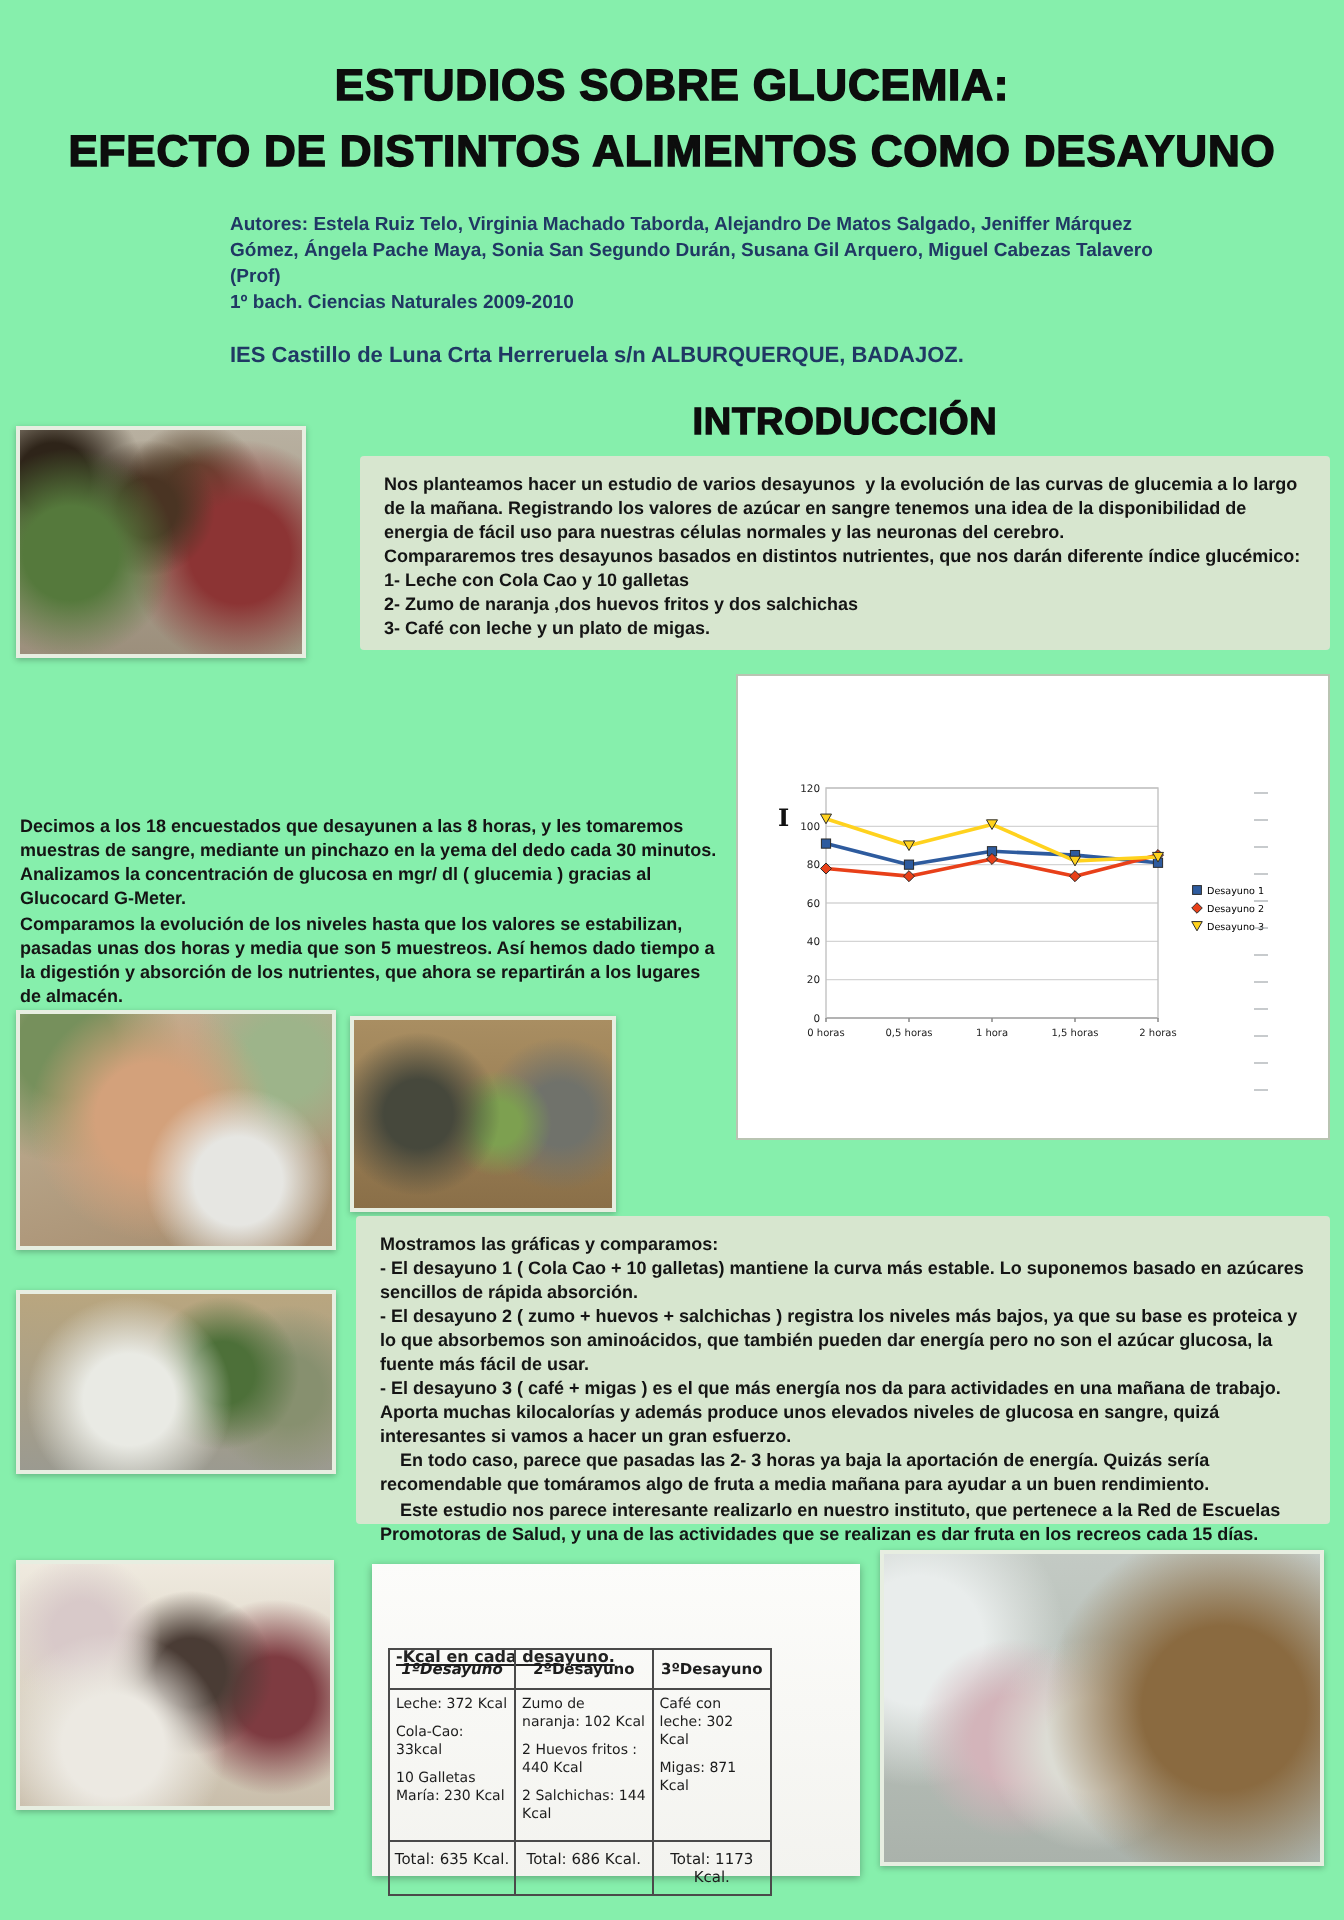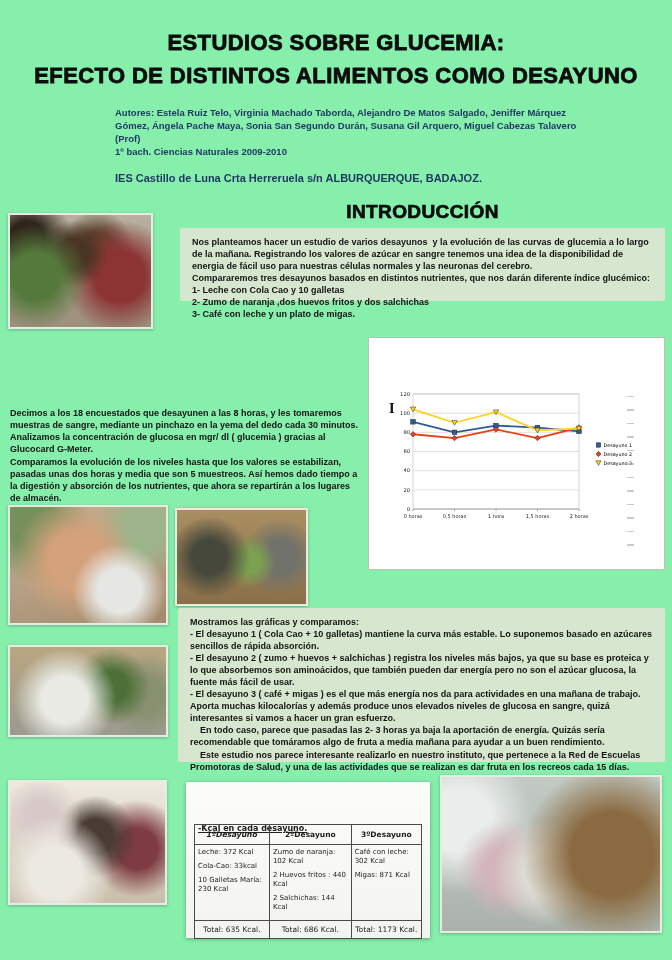--- a/index.html
+++ b/index.html
@@ -29,21 +29,21 @@
     -webkit-text-stroke:.7px #0d0d0d;
   }
   .h-intro{left:180px;top:201px;width:485px;text-align:center;font-size:19px;}
   .h-material{left:10px;top:365px;font-size:19px;}
   .h-results{left:178px;top:577px;width:487px;text-align:center;font-size:19px;}
   .panel{
     background:#d7e6cf;border-radius:2px;
     font-weight:bold;font-size:9px;line-height:1.34;color:#141414;
     white-space:pre-wrap;box-sizing:border-box;padding:8px 12px;
   }
-  .panel-intro{left:180px;top:228px;width:485px;height:73px;}
+  .panel-intro{left:180px;top:228px;width:485px;height:97px;}
   .panel-results{left:178px;top:608px;width:487px;height:154px;}
   .methods-text{
     left:10px;top:407px;width:352px;
     font-weight:bold;font-size:9px;line-height:1.35;color:#141414;white-space:pre-wrap;
   }
   .photo{
     position:absolute;border:2px solid #e7eee1;box-shadow:0 1px 3px rgba(0,0,0,.25);
     box-sizing:border-box;
   }
   .photo-1{left:8px;top:213px;width:145px;height:116px;
@@ -104,21 +104,21 @@
     left:186px;top:782px;width:244px;height:156px;
     background:linear-gradient(180deg,#fcfcfa,#f3f3ef);
     box-shadow:0 1px 4px rgba(0,0,0,.3);
   }
   .paper-caption{
     position:absolute;left:12px;top:22px;
     font-family:"DejaVu Sans", sans-serif;font-size:8px;font-weight:600;
     text-decoration:underline;color:#222;margin-top:20px;
   }
   .kcal-table{
-    position:absolute;left:8px;top:42px;width:228px;
+    position:absolute;left:8px;top:42px;width:192px;
     border-collapse:collapse;table-layout:fixed;
     font-family:"DejaVu Sans", sans-serif;font-size:7px;color:#1c1c1c;
   }
   .kcal-table td,.kcal-table th{border:1px solid #4a4a4a;padding:2px 3px;vertical-align:top;}
   .kcal-table th{font-size:7.5px;font-weight:600;text-align:center;padding:5px 2px;}
   .kcal-table th.ital{font-style:italic;}
   .kcal-table .line{margin:1px 0 5px 0;line-height:1.3;}
   .kcal-table .total-cell{text-align:center;font-size:7.5px;padding:4px 2px;}
 </style>
 </head>

